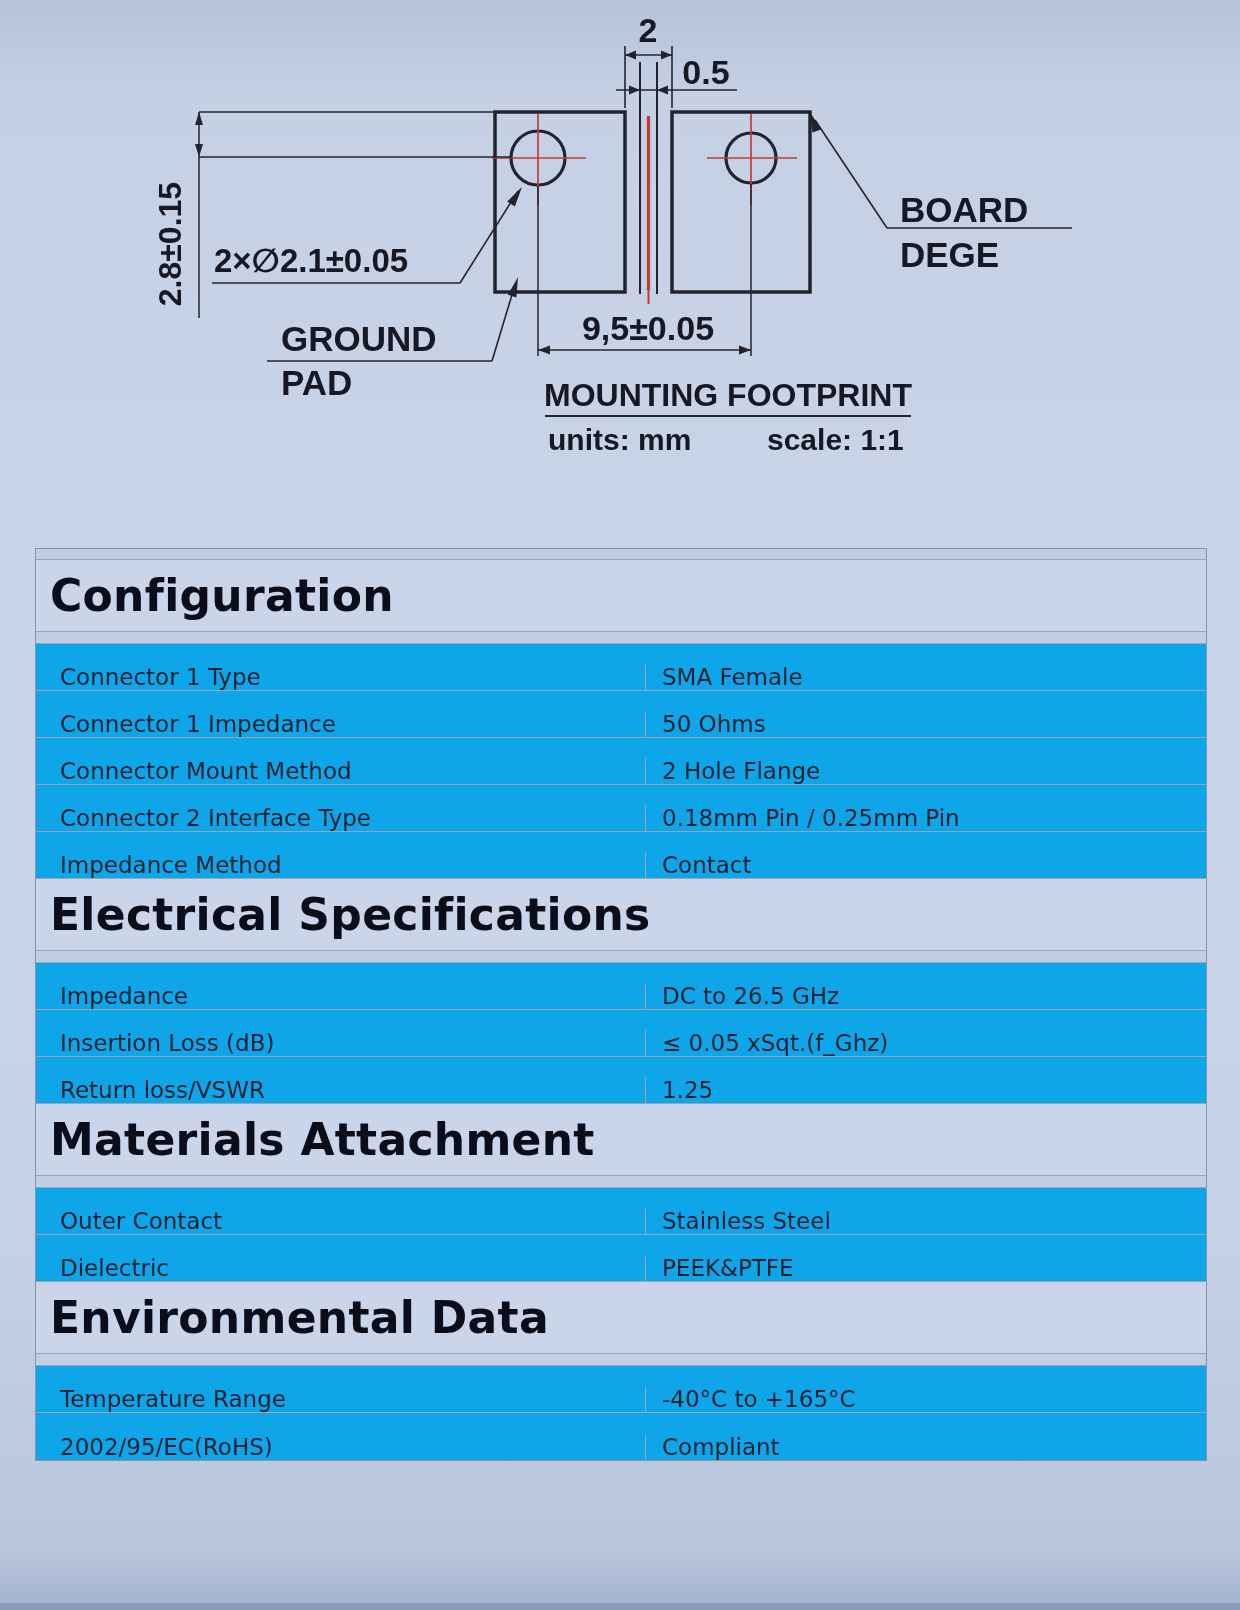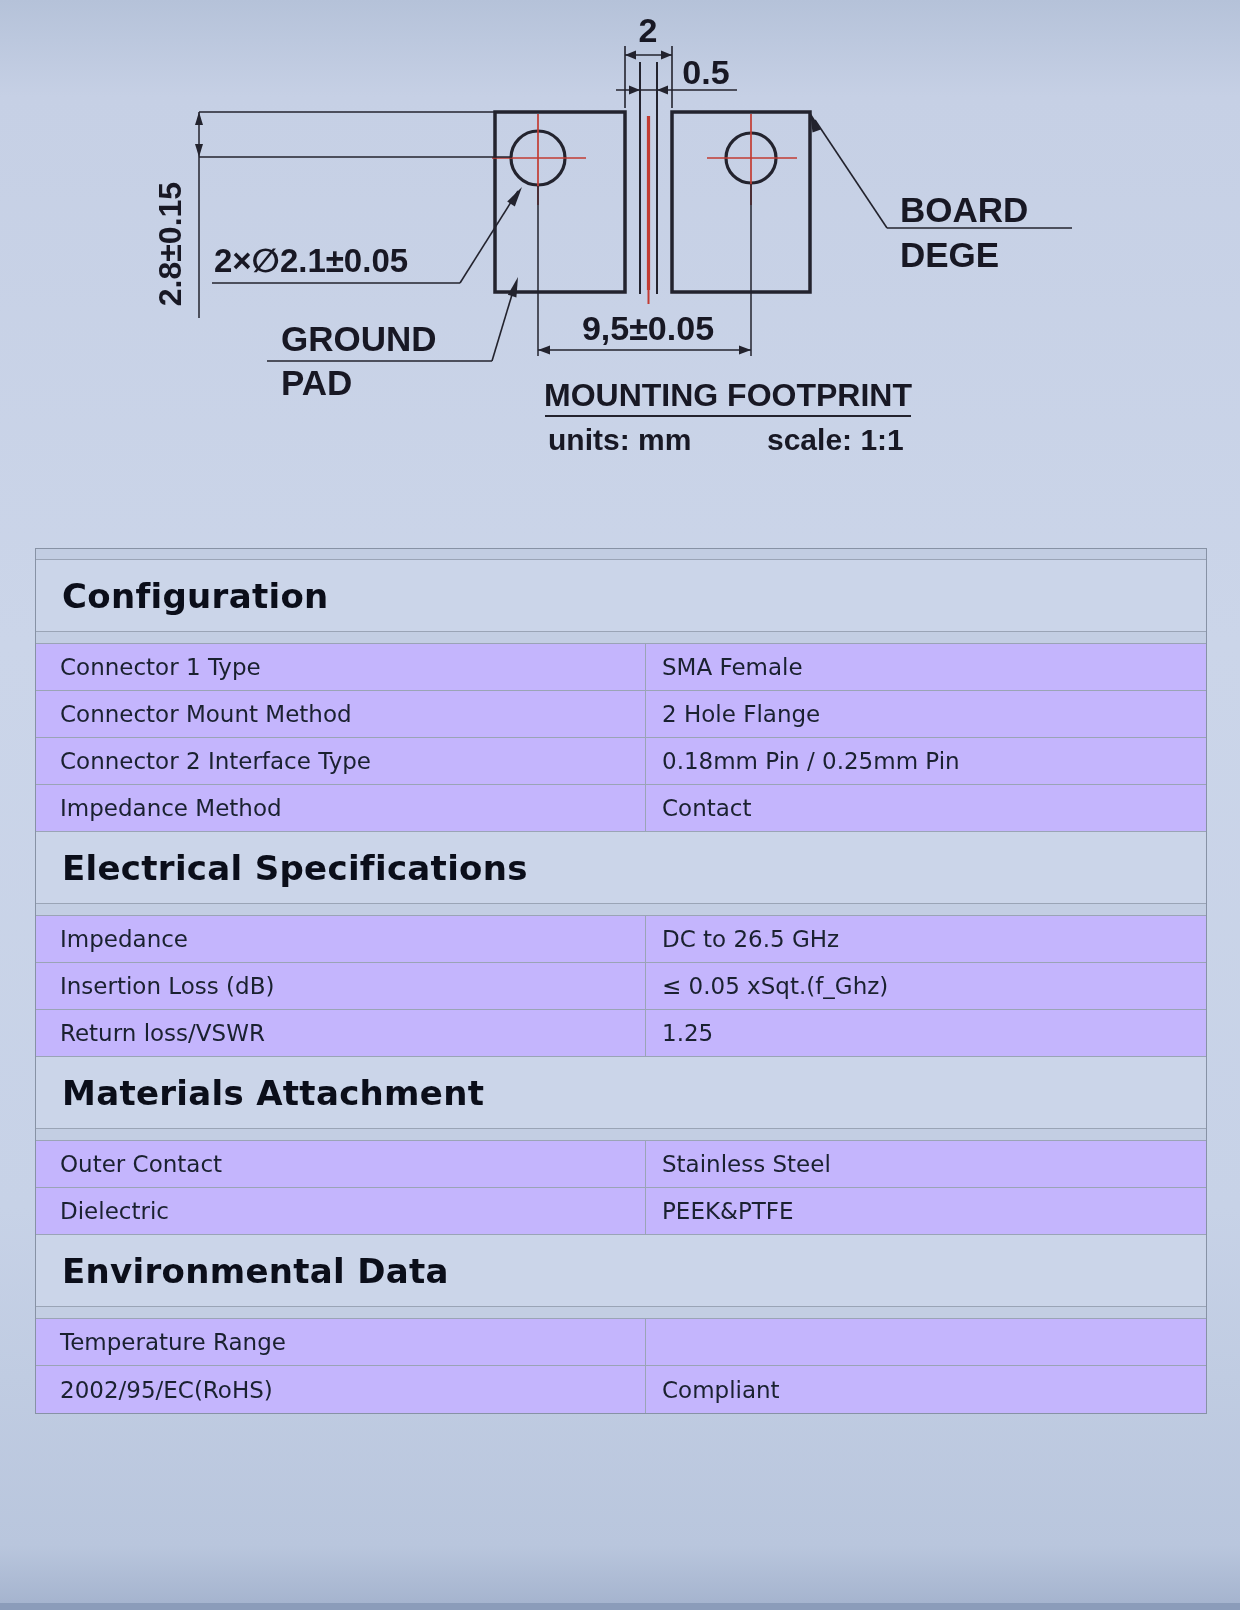--- a/index.html
+++ b/index.html
@@ -18,22 +18,22 @@
     position:absolute;left:35px;top:548px;width:1172px;
     border:1px solid #8792a5;box-sizing:border-box;
     background:#c6d1e6;
   }
   .strip{height:10px;background:#c2cde2;border-bottom:1px solid #9aa4b6;}
   .gap{height:11px;background:#c3cee3;border-bottom:1px solid #9aa4b6;}
   .sec-h{
     height:72px;display:flex;align-items:center;padding-left:14px;
     background:#cbd5e9;border-bottom:1px solid #9aa4b6;box-sizing:border-box;
   }
-  .sec-h h2{margin:12px;font-size:34px;font-weight:700;color:#0b0e1a;letter-spacing:.3px;}
-  .row{display:flex;height:47px;border-bottom:1px solid #9aa4b6;background:#c4b5fd;box-sizing:border-box;}
+  .sec-h h2{margin:0;font-size:44px;font-weight:700;color:#0b0e1a;letter-spacing:.3px;}
+  .row{display:flex;height:47px;border-bottom:1px solid #9aa4b6;background:#0ea5e9;box-sizing:border-box;align-items:flex-end;}
   .row.last{border-bottom:none;}
   .cell{display:flex;align-items:center;font-size:23px;color:#1a2130;box-sizing:border-box;}
   .cell.label{width:610px;border-right:1px solid #9aa4b6;padding-left:24px;}
   .cell.value{flex:1;padding-left:16px;}
   .bottom-strip{position:absolute;left:0;bottom:0;width:1240px;height:7px;background:#8b9cba;}
 </style>
 </head>
 <body>
 
 <div class="diagram-wrap">
@@ -129,20 +129,24 @@
 
   <div class="sec-h">
     <h2>Configuration</h2>
   </div>
   <div class="gap"></div>
   <div class="row">
     <div class="cell label">Connector 1 Type</div>
     <div class="cell value">SMA Female</div>
   </div>
   <div class="row">
+    <div class="cell label">Connector 1 Impedance</div>
+    <div class="cell value">50 Ohms</div>
+  </div>
+  <div class="row">
     <div class="cell label">Connector Mount Method</div>
     <div class="cell value">2 Hole Flange</div>
   </div>
   <div class="row">
     <div class="cell label">Connector 2 Interface Type</div>
     <div class="cell value">0.18mm Pin / 0.25mm Pin</div>
   </div>
   <div class="row">
     <div class="cell label">Impedance Method</div>
     <div class="cell value">Contact</div>
@@ -177,20 +181,21 @@
     <div class="cell label">Dielectric</div>
     <div class="cell value">PEEK&amp;PTFE</div>
   </div>
 
   <div class="sec-h">
     <h2>Environmental Data</h2>
   </div>
   <div class="gap"></div>
   <div class="row">
     <div class="cell label">Temperature Range</div>
+    <div class="cell value">-40°C to +165°C</div>
   </div>
   <div class="row last">
     <div class="cell label">2002/95/EC(RoHS)</div>
     <div class="cell value">Compliant</div>
   </div>
 </div>
 
 <div class="bottom-strip"></div>
 
 </body></html>

